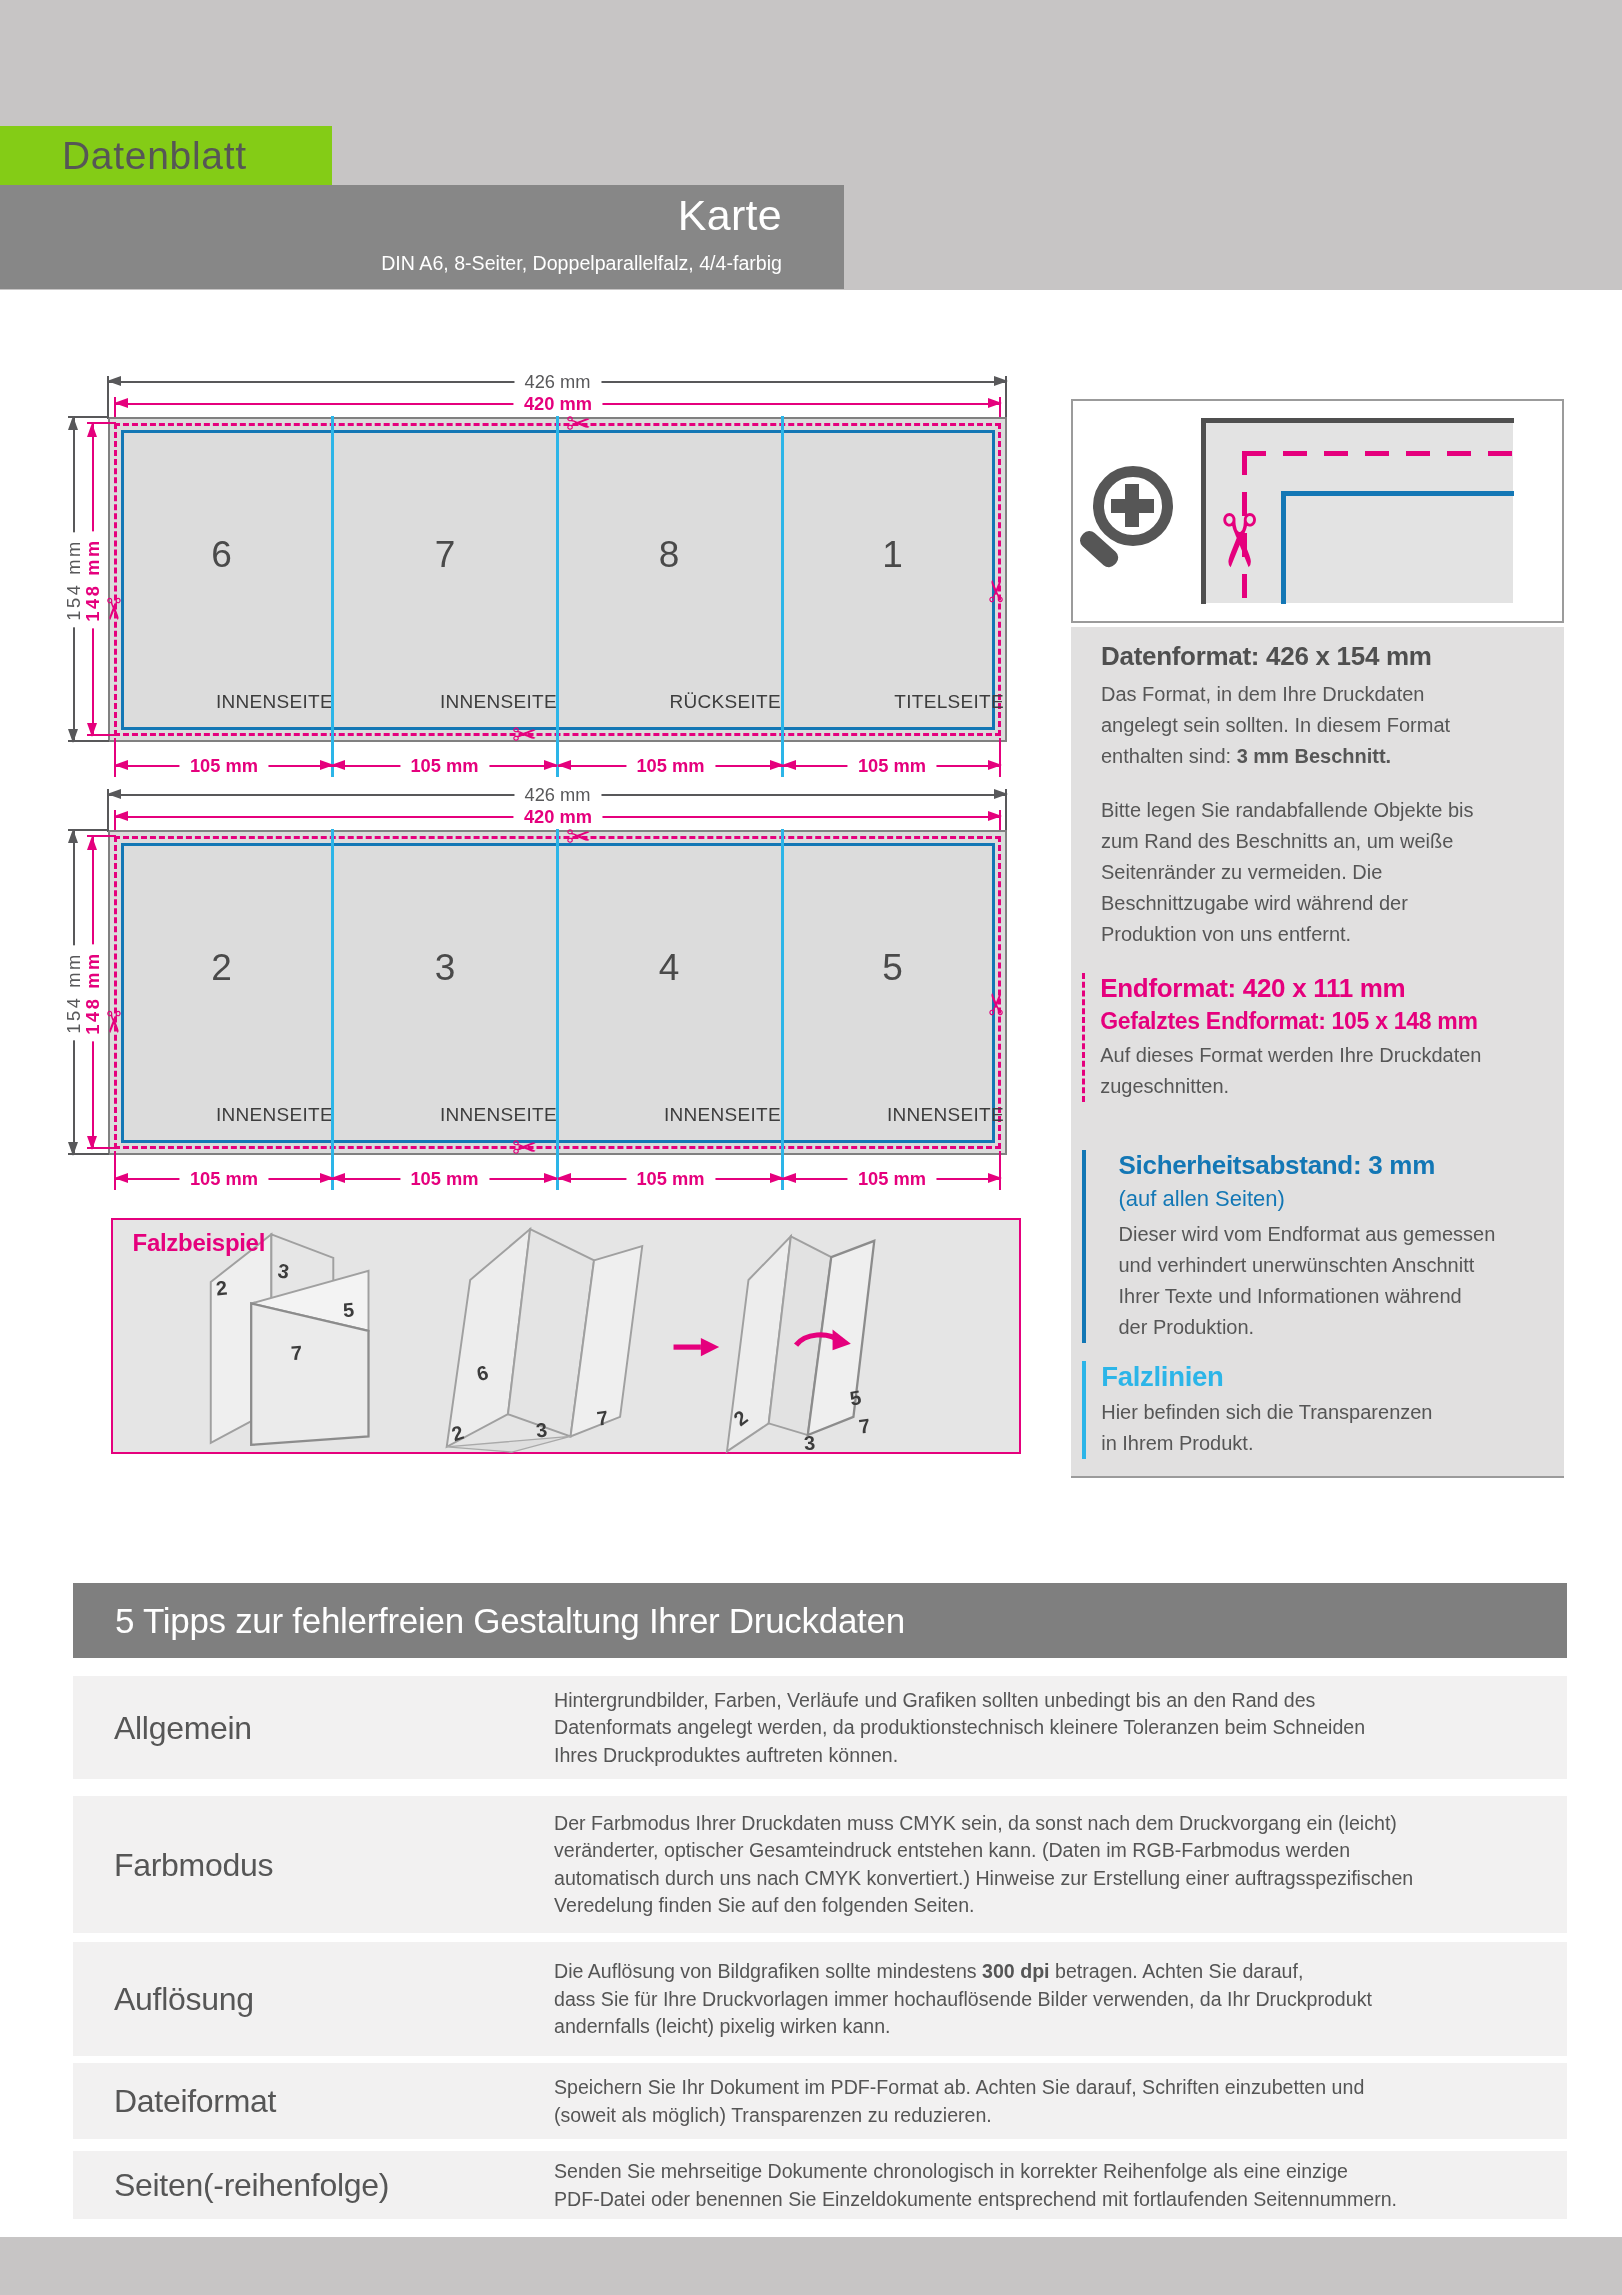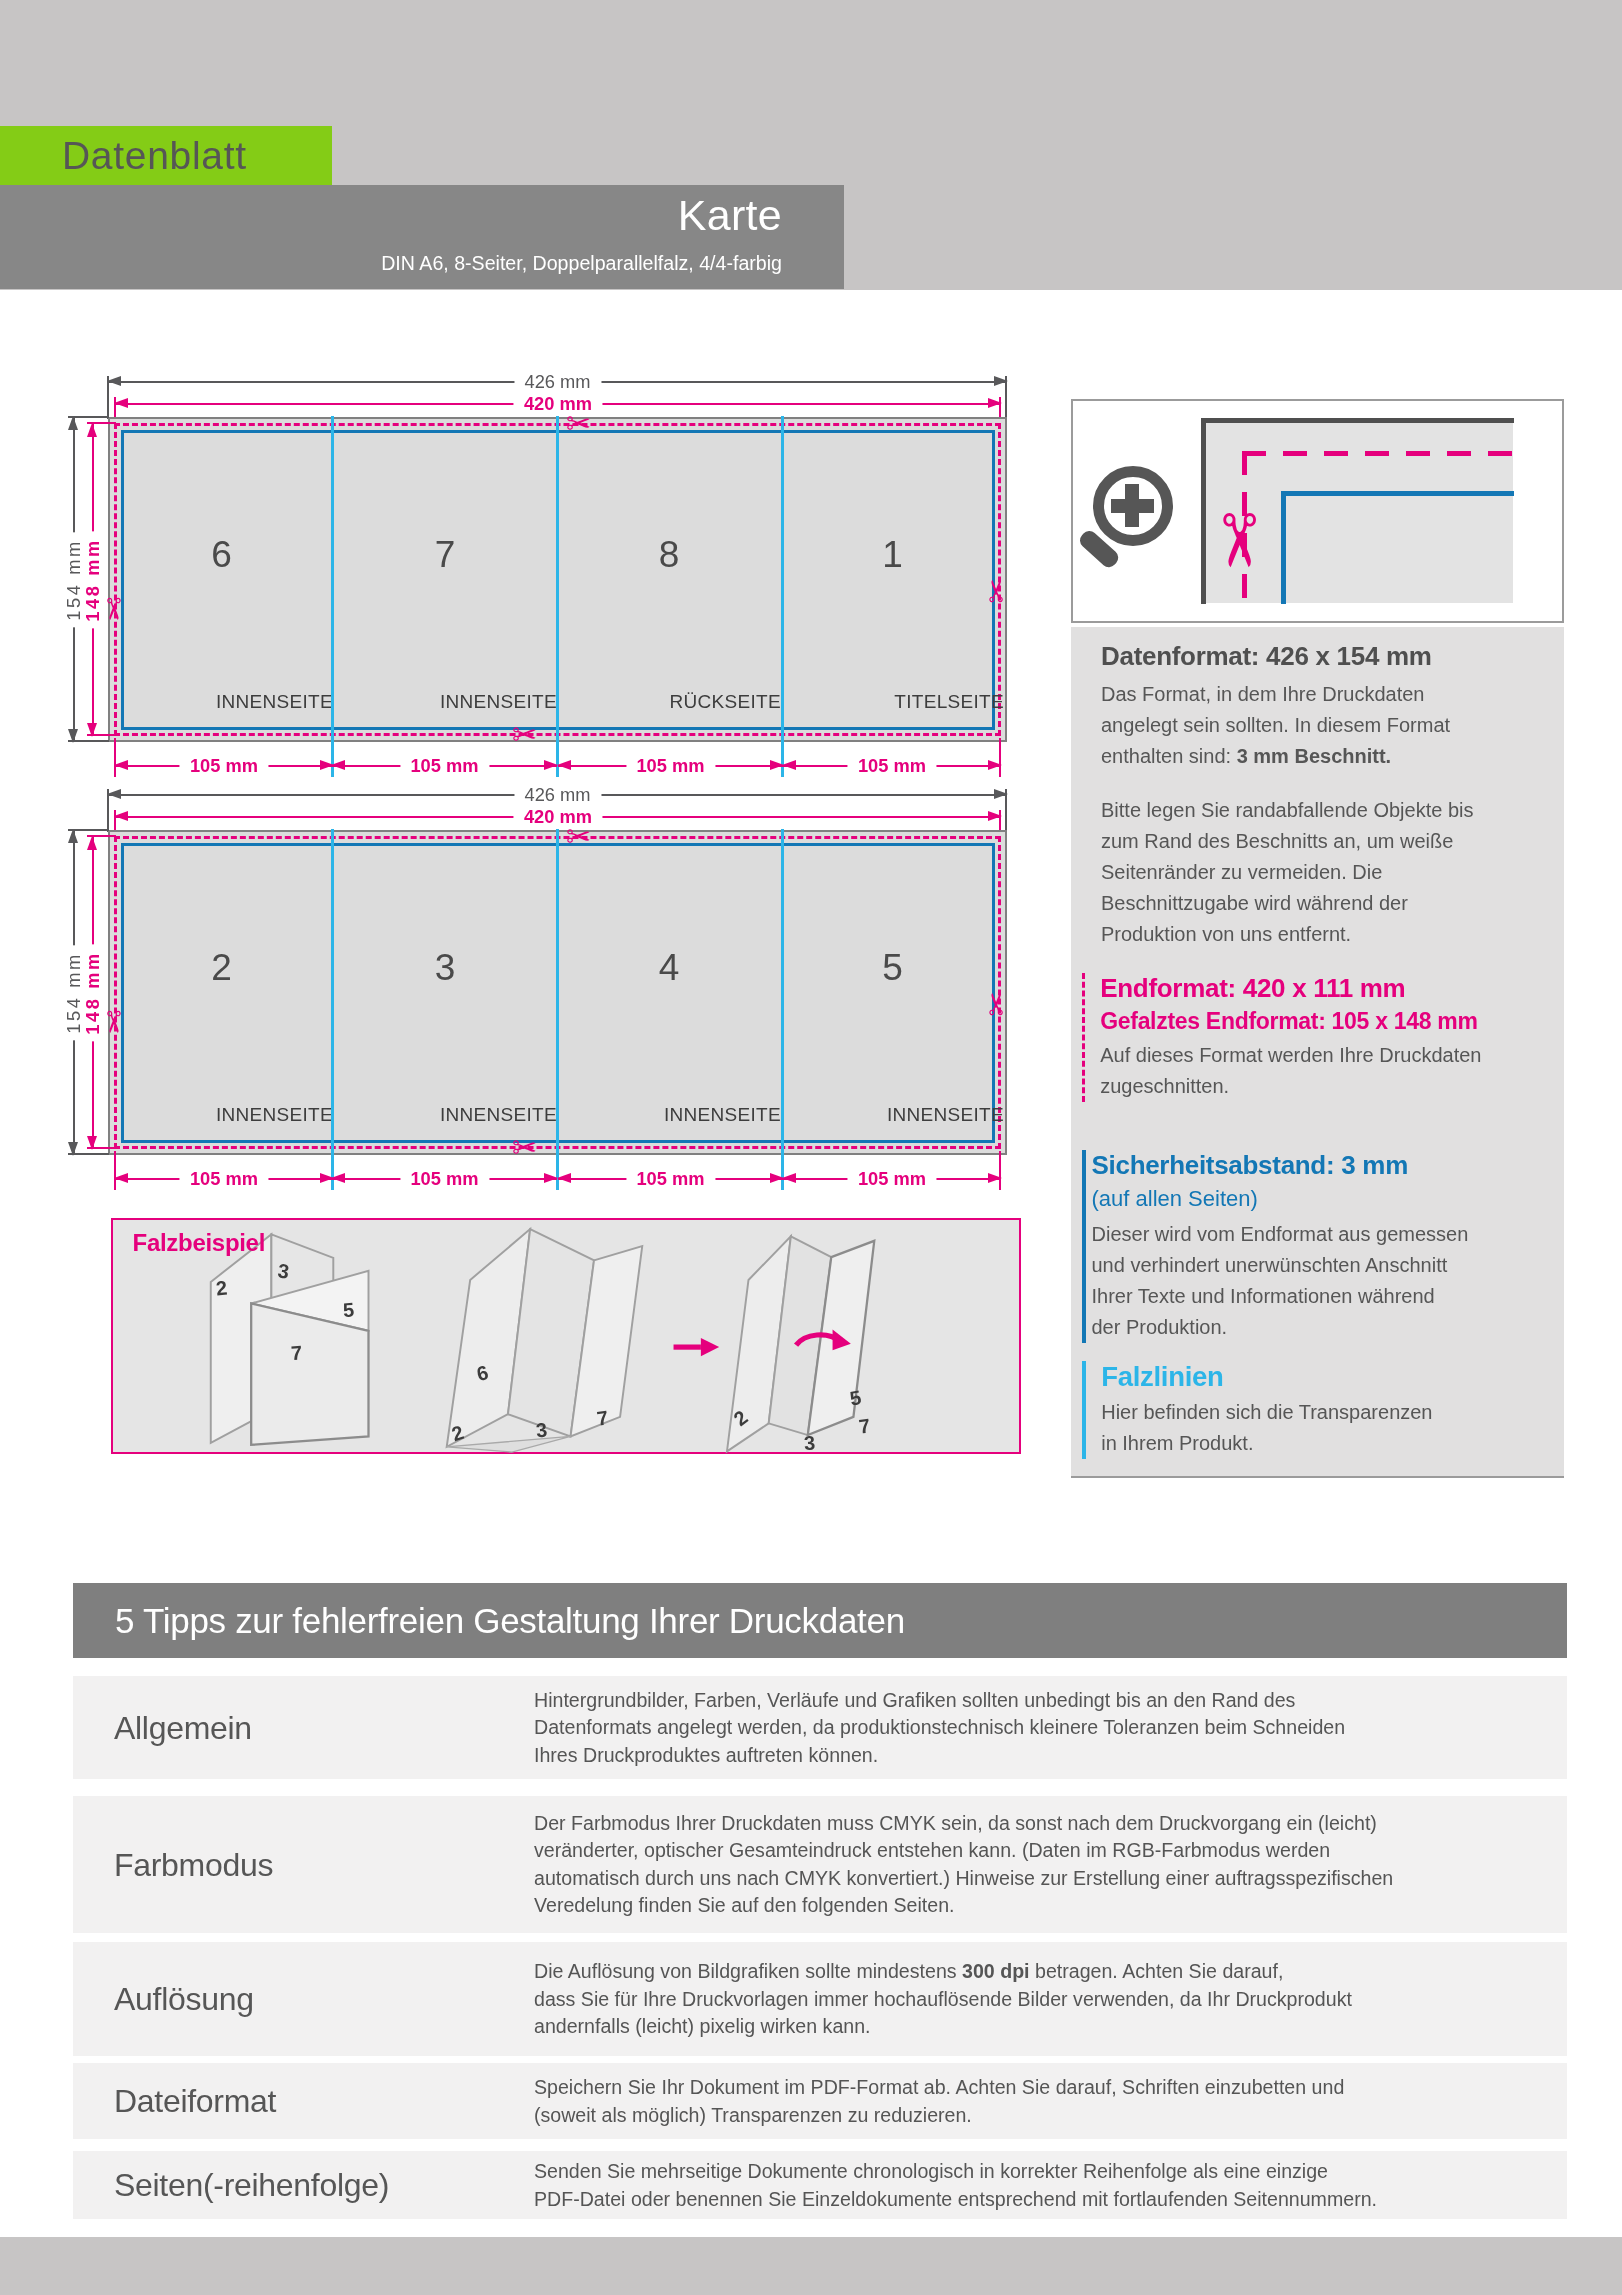--- a/index.html
+++ b/index.html
@@ -67,29 +67,29 @@
   .zc-scis { position:absolute; left:135px; top:103px; font-size:73px; color:#e5007d; transform:rotate(90deg); line-height:1; }
 
   .infopanel { position:absolute; left:1071px; top:627px; width:493px; height:851px; background:#e1e0e0; border-bottom:2.6px solid #9b9b9b; }
   .isec { position:absolute; }
   .it   { font-size:26px; font-weight:bold; color:#4f4f4f; letter-spacing:-0.3px; }
   .it.pink { color:#e5007d; } .it.blue { color:#1377b5; } .it.cyan { color:#2cb5e8; }
   .isub { font-size:23px; font-weight:bold; color:#e5007d; letter-spacing:-0.3px; }
   .isub2{ font-size:22px; color:#1377b5; }
   .ibody{ font-size:20px; line-height:31px; color:#565656; white-space:pre-line; }
   .bl-dash { border-left:3.9px dashed #e5007d; padding-left:15.7px; }
-  .bl-blue { border-left:4.6px solid #1377b5;  padding-left:6px; }
+  .bl-blue { border-left:4.6px solid #1377b5;  padding-left:33px; }
   .bl-cyan { border-left:4.6px solid #2cb5e8;  padding-left:15.7px; }
 
   
   .tips-header { position:absolute; left:73px; top:1583px; width:1494px; height:75px; background:#7f7f7f; }
   .tips-header span { display:block; padding-left:42px; line-height:75px; font-size:35px; color:#ffffff; letter-spacing:-0.3px; }
   .trow { position:absolute; left:73px; width:1494px; background:#f2f1f1; }
   .tlabel { position:absolute; left:41px; top:50%; transform:translateY(-50%); font-size:32px; color:#565656; letter-spacing:-0.3px; white-space:nowrap; }
-  .tbody { position:absolute; left:461px; top:50%; transform:translateY(-50%); width:1021px;
+  .tbody { position:absolute; left:481px; top:50%; transform:translateY(-50%); width:1021px;
            font-size:19.6px; line-height:27.5px; color:#555555; white-space:pre-line; }
   .footer { position:absolute; left:0; top:2237px; width:1623px; height:59px; background:#c7c5c5; }
 </style>
 </head>
 <body>
 
 <div class="top-bg"></div>
 <div class="eyebrow-box">
   <span>Datenblatt</span>
 </div>

